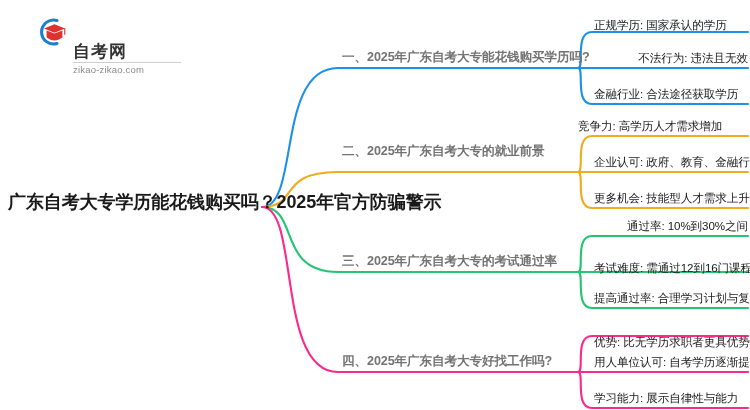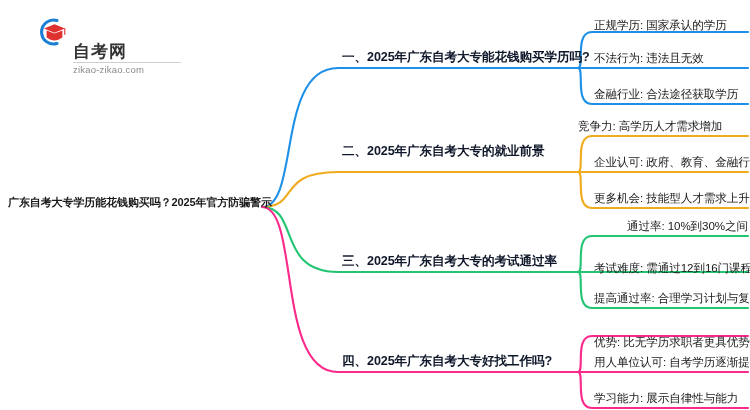--- a/index.html
+++ b/index.html
@@ -19,34 +19,34 @@
   .logo-text{position:absolute;left:40px;top:0px;margin-top:28px;}
   .logo-cn{font-size:17px;font-weight:bold;color:#333;letter-spacing:1px;line-height:19px;}
   .logo-rule{width:108px;height:1px;background:#cfcfcf;margin:1px 0 1px 0;}
   .logo-en{font-size:9.5px;color:#8a8a8a;letter-spacing:.2px;line-height:11px;}
 
   
   .root-title{
     position:absolute;
     left:8px;top:194px;
     width:252px;
-    font-size:11px;
+    font-size:18px;
     font-weight:bold;
     color:#1a1a1a;
     line-height:16px;
     white-space:nowrap;
     letter-spacing:-0.1px;
   }
 
   
   .branch-label{
     position:absolute;
     font-size:12.6px;
     font-weight:bold;
-    color:#0f172a;
+    color:#737373;
     white-space:nowrap;
     line-height:15px;
     letter-spacing:-0.1px;
   }
 
   
   .leaf-label{
     position:absolute;
     font-size:11.6px;
     color:#1a1a1a;
@@ -98,21 +98,21 @@
       <div class="logo-rule"></div>
       <div class="logo-en">zikao-zikao.com</div>
     </div>
   </div>
 
   <div class="root-title">广东自考大专学历能花钱购买吗？2025年官方防骗警示</div>
 
   <div id="labels">
       <div class="branch-label" style="left: 342px; top: 50px;">一、2025年广东自考大专能花钱购买学历吗?</div>
       <div class="leaf-label" style="left: 594px; top: 18px; width: 154px;">正规学历: 国家承认的学历</div>
-      <div class="leaf-label" style="left: 594px; top: 51px; width: 154px;">不法行为: 违法且无效</div>
+      <div class="leaf-label" style="left: 594px; top: 51px; width: 154px; text-align: right;">不法行为: 违法且无效</div>
       <div class="leaf-label" style="left: 594px; top: 87px; width: 154px;">金融行业: 合法途径获取学历</div>
       <div class="branch-label" style="left: 342px; top: 144px;">二、2025年广东自考大专的就业前景</div>
       <div class="leaf-label" style="left: 578px; top: 119px; width: 154px;">竞争力: 高学历人才需求增加</div>
       <div class="leaf-label" style="left: 594px; top: 155px; width: 154px;">企业认可: 政府、教育、金融行业</div>
       <div class="leaf-label" style="left: 594px; top: 191px; width: 154px;">更多机会: 技能型人才需求上升</div>
       <div class="branch-label" style="left: 342px; top: 254px;">三、2025年广东自考大专的考试通过率</div>
       <div class="leaf-label" style="left: 594px; top: 219px; width: 154px; text-align: right;">通过率: 10%到30%之间</div>
       <div class="leaf-label" style="left: 594px; top: 261px; width: 154px;">考试难度: 需通过12到16门课程</div>
       <div class="leaf-label" style="left: 594px; top: 291px; width: 154px;">提高通过率: 合理学习计划与复习</div>
       <div class="branch-label" style="left: 342px; top: 354px;">四、2025年广东自考大专好找工作吗?</div>

